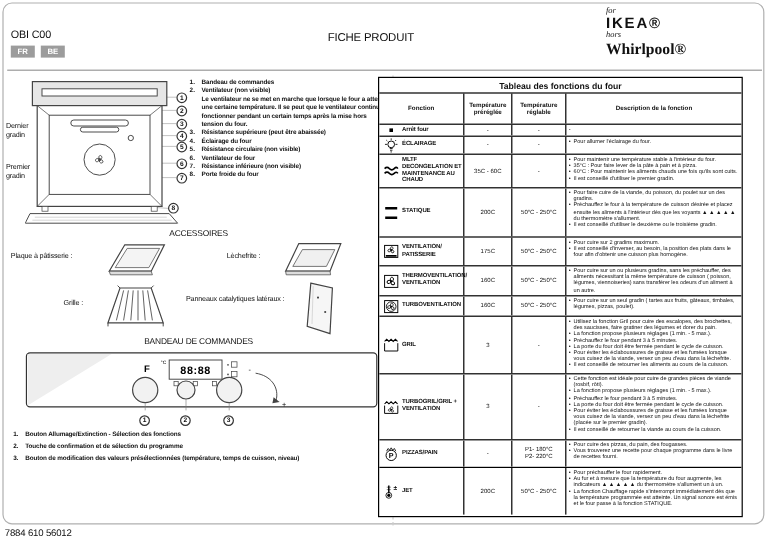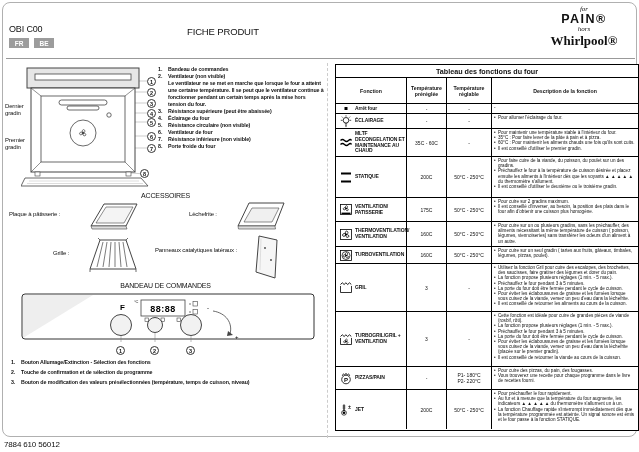--- a/index.html
+++ b/index.html
@@ -8,22 +8,22 @@
   *{box-sizing:border-box;}
   .sheet{position:absolute;left:2px;top:2px;width:635px;height:435px;
          border:1px solid #b0b0b0;border-radius:8px;background:#fff;}
   .abs{position:absolute;}
   .b{font-weight:normal;letter-spacing:-0.15px;}
   
   .model{left:6px;top:21px;font-size:9px;}
   .badges{left:6px;top:35px;display:flex;gap:5px;}
   .badge{background:#9c9c9c;color:#fff;font-size:6.5px;font-weight:bold;
          width:20px;text-align:center;padding:1.5px 0;}
-  .doc-title{left:184px;top:23px;width:180px;text-align:left;font-size:9.5px;}
-  .brand{left:528px;top:3px;width:106px;text-align:center;line-height:1.05;}
+  .doc-title{left:162px;top:23px;width:180px;text-align:right;font-size:9.5px;}
+  .brand{left:502px;top:3px;width:106px;text-align:left;line-height:1.05;}
   .brand .small{font-family:"Liberation Serif",serif;font-style:italic;font-size:7px;}
   .brand .ikea{font-size:12.5px;font-weight:bold;letter-spacing:1.5px;}
   .brand .whirlpool{font-family:"Liberation Serif",serif;font-weight:bold;font-size:13px;}
   .hr{left:3px;top:55px;width:629px;border-top:1px solid #999;}
   .vsep{left:324px;top:60px;height:375px;border-left:1px dashed #ccc;}
   
   .rack-label{font-size:6px;width:32px;line-height:1.15;}
   .co{position:absolute;width:9px;height:9px;border:1px solid #333;border-radius:50%;
       background:#fff;font-size:5.5px;line-height:8px;text-align:center;font-weight:bold;}
   
@@ -34,21 +34,21 @@
   .pl-note{margin-left:10px;font-weight:bold;letter-spacing:-0.1px;}
   
   .sec-title{left:0;top:189px;width:325px;text-align:center;font-size:7px;}
   .acc-label{font-size:6px;line-height:1.2;}
   
   .panel-title{left:0;top:279px;width:325px;text-align:center;font-size:7px;}
   .notes{left:8px;top:356px;width:312px;font-size:5.3px;line-height:1.25;}
   .note-item{display:flex;margin-bottom:3.5px;}
   .footer-code{left:4px;top:440px;font-size:8px;}
   
-  .ftable{left:332px;top:61px;width:304px;height:367px;border:1px solid #000;
+  .ftable{left:312px;top:61px;width:304px;height:367px;border:1px solid #000;
           background:#fff;overflow:hidden;}
   .ft-title{height:13px;line-height:13px;text-align:center;font-size:7.2px;
             font-weight:bold;border-bottom:1px solid #000;}
   .ft-head{display:flex;height:26px;border-bottom:1px solid #000;}
   .ft-head>div{font-size:5.2px;font-weight:bold;text-align:center;
                display:flex;align-items:center;justify-content:center;padding:1px;}
   .c1{width:70px;flex:none;}
   .c2{width:40px;flex:none;border-left:1px solid #000;}
   .c3{width:45px;flex:none;border-left:1px solid #000;}
   .c4{flex:1;border-left:1px solid #000;}
@@ -70,21 +70,21 @@
 <div class="sheet">
 
   <div class="abs model b">OBI C00</div>
   <div class="abs badges">
     <span class="badge">FR</span>
     <span class="badge">BE</span>
   </div>
   <div class="abs doc-title b">FICHE PRODUIT</div>
   <div class="abs brand">
     <div class="small">for</div>
-    <div class="ikea">PAIN®</div>
+    <div class="ikea">IKEA®</div>
     <div class="small">hors</div>
     <div class="whirlpool">Whirlpool®</div>
   </div>
   <div class="abs hr"></div>
   <div class="abs vsep"></div>
 
   <svg class="abs" style="left:18px;top:62px;" width="128" height="126" viewBox="0 0 128 126">
     <path d="M100 16 H126 M92 27 H126 M86 38 H126 M90 48 H126 M75 57 H126 M75 71 H126 M85 83 H126 M110 108 L124 109" stroke="#999" stroke-width="0.5" fill="none"></path>
     <rect x="6" y="3" width="112" height="20" fill="#e6e6e6" stroke="#444" stroke-width="1"></rect>
     <rect x="14" y="9" width="96" height="6" fill="#fff" stroke="#444" stroke-width="0.8"></rect>

